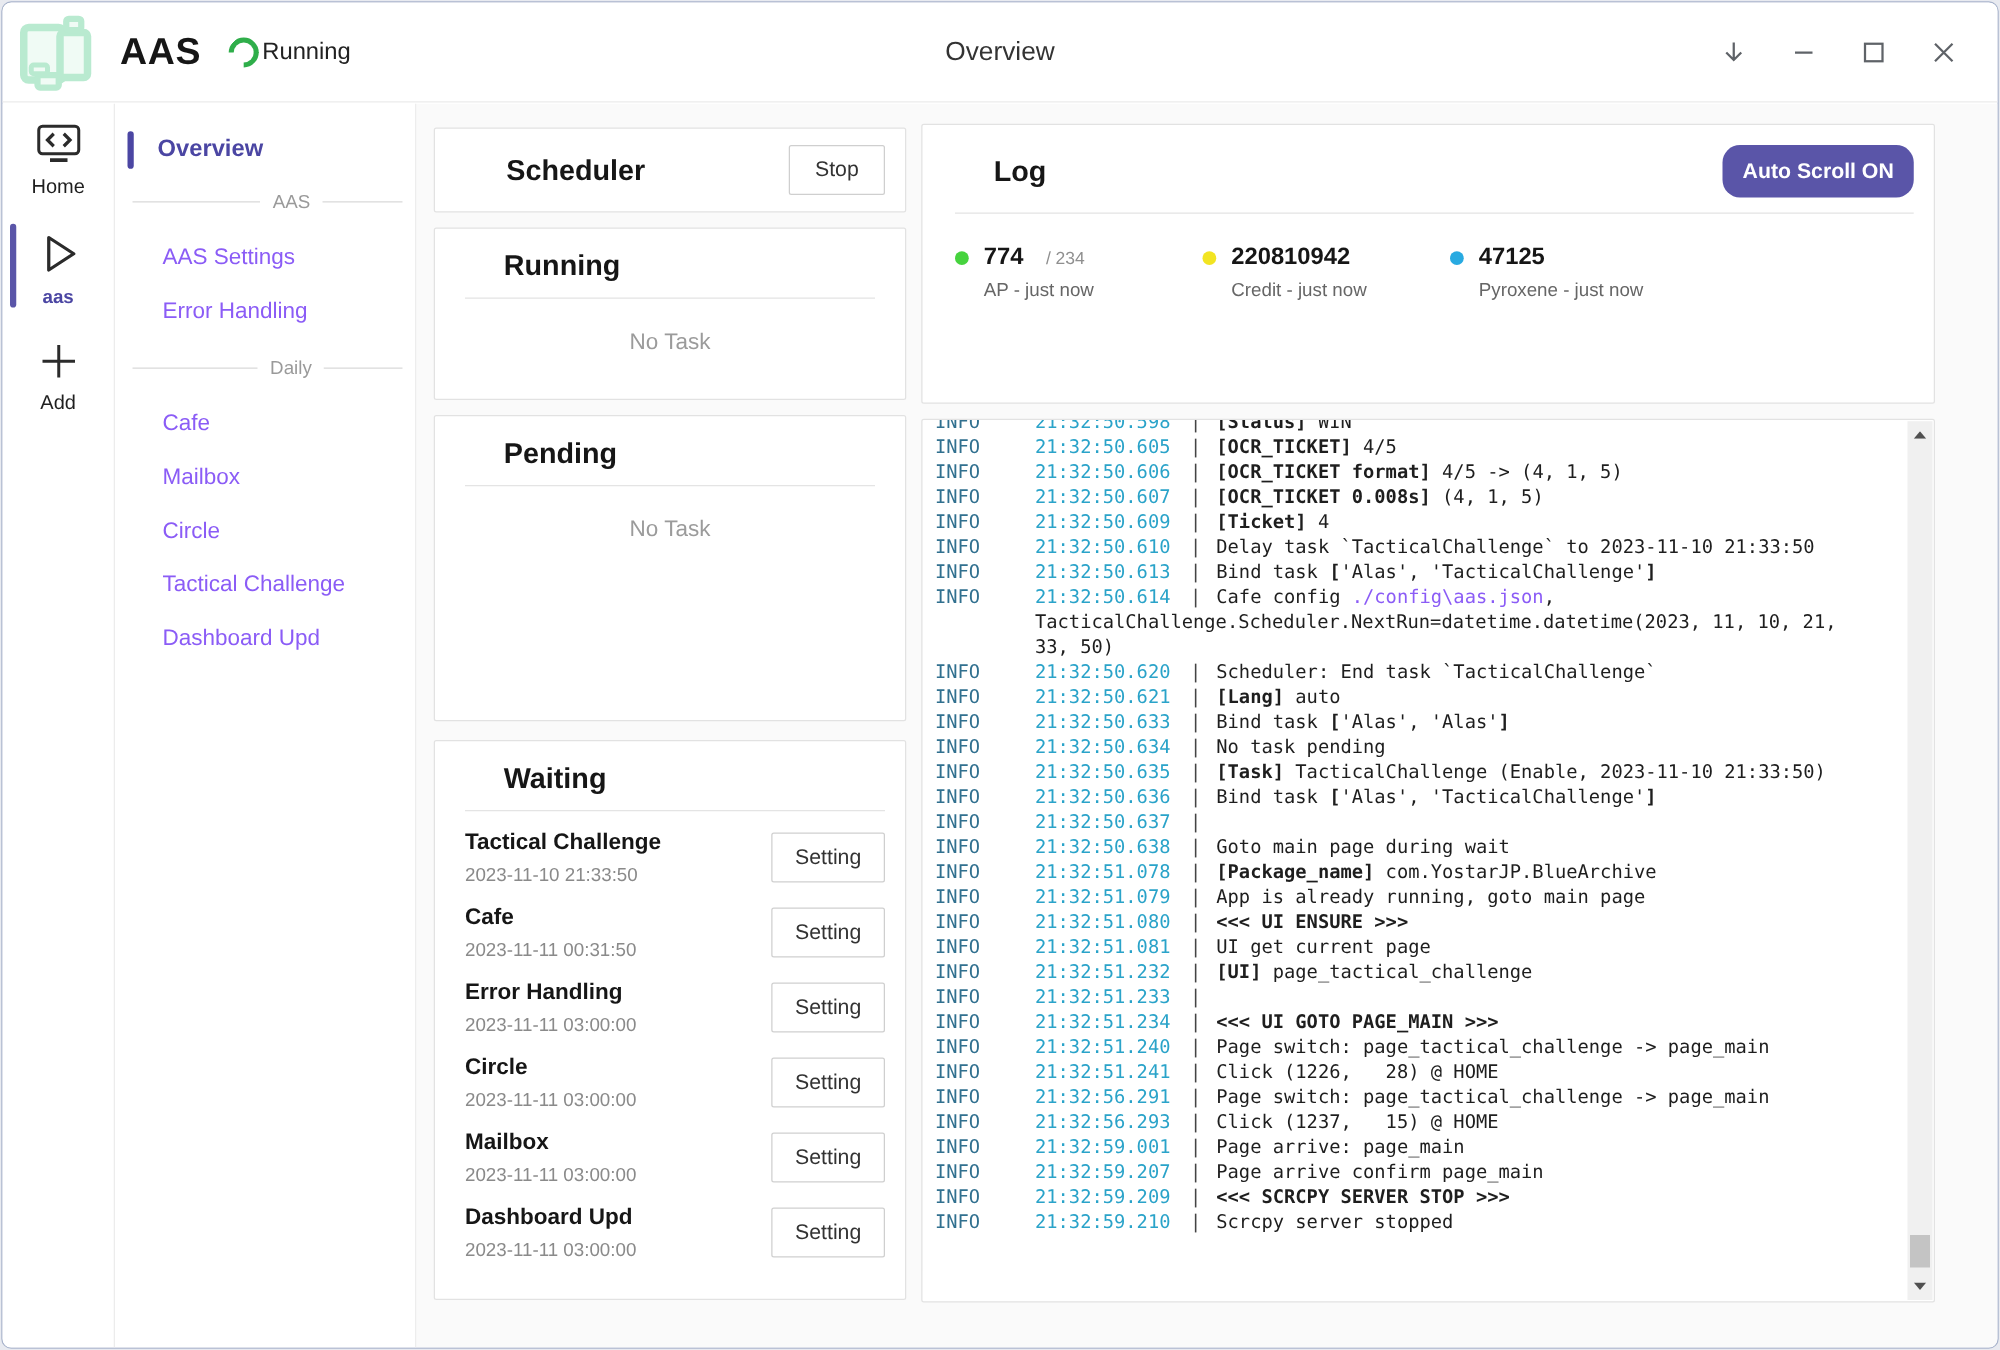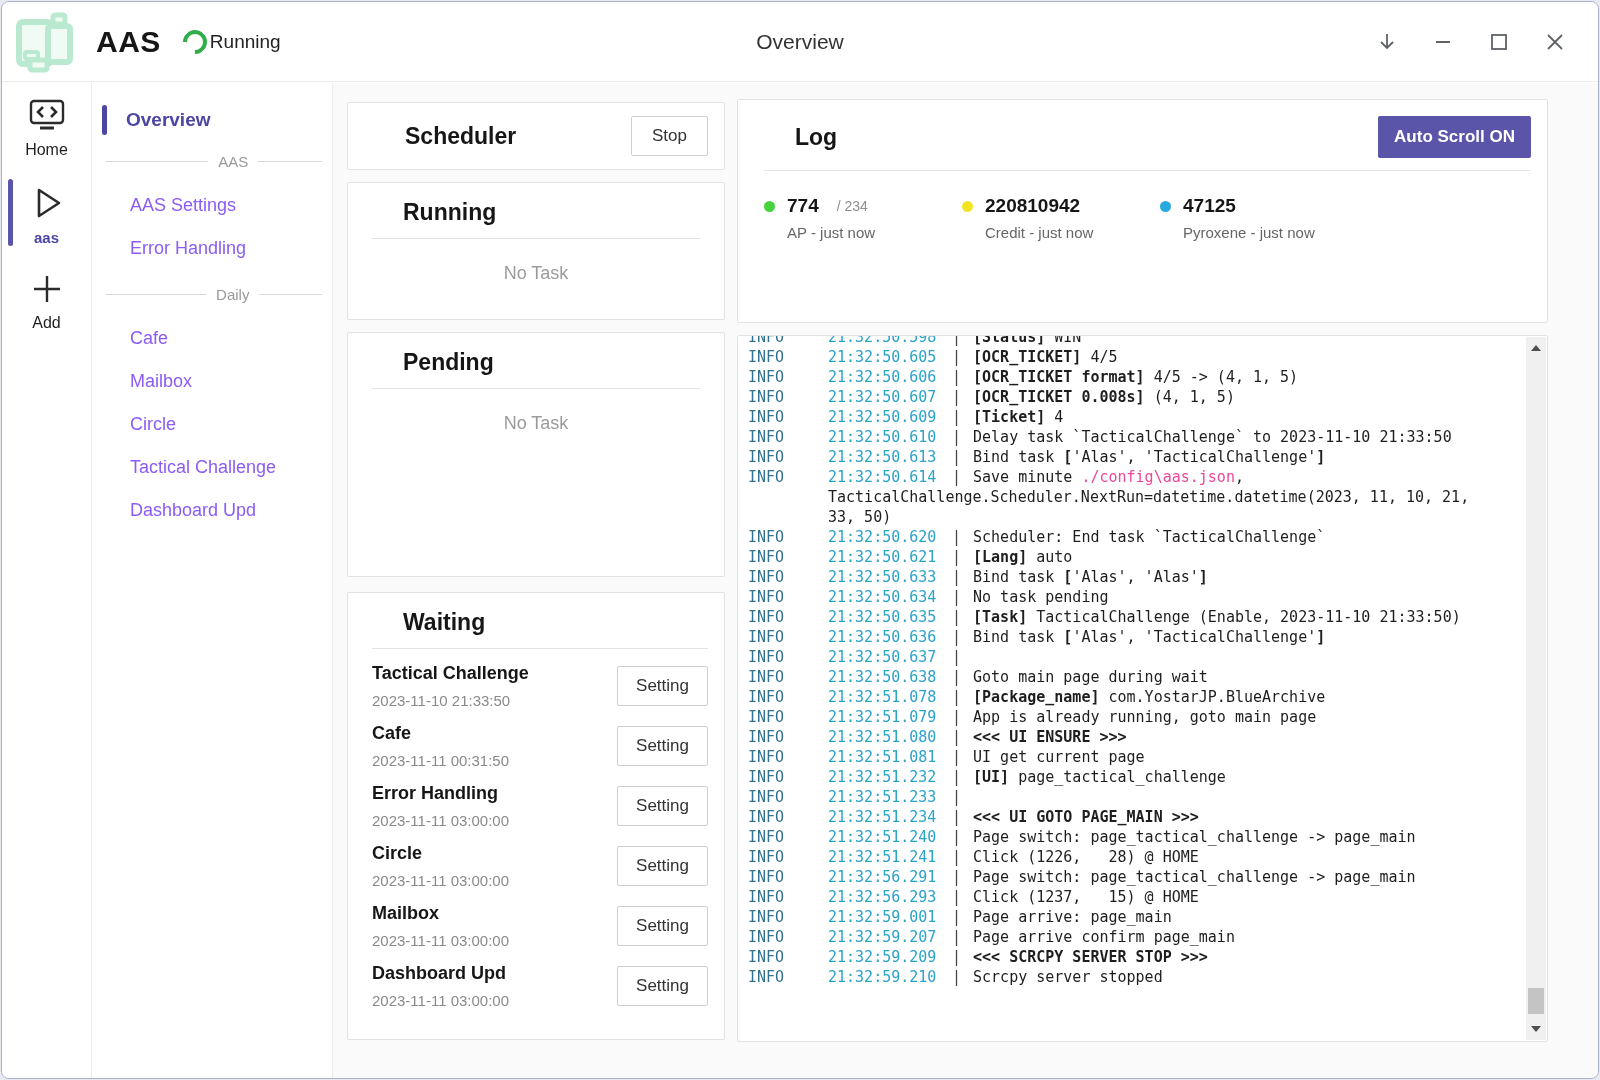--- a/index.html
+++ b/index.html
@@ -63,42 +63,42 @@
 
   .card-waiting{ left:14px; top:509px; width:378px; height:448px; padding:16px 16px 0 24px; }
   .task-row{ display:flex; align-items:center; justify-content:space-between; margin-top:14px; }
   .task-row .btn{ padding:9px 18px; min-width:90px; }
   .task-name{ font-size:18px; font-weight:700; color:#161616; }
   .task-date{ font-size:15px; color:#8a8a8a; margin-top:8px; }
 
   
   .card-logstats{ left:404px; top:16px; width:811px; height:224px; padding:16px 16px 0 26px; }
   .logstats-head{ display:flex; align-items:center; justify-content:space-between; }
-  .btn-accent{ background:#5a55a8; color:#fff; border:none; border-radius:2px; font-size:17px;
+  .btn-accent{ background:#5a55a8; color:#fff; border:none; border-radius:14px; font-size:17px;
                font-weight:600; padding:11px 16px; font-family:inherit; }
   .stats-row{ display:flex; margin-top:24px; }
   .stat{ width:198px; }
   .stat-top{ display:flex; align-items:center; }
   .dot{ width:11px; height:11px; border-radius:50%; margin-right:12px; }
   .stat-value{ font-size:19px; font-weight:700; color:#161616; }
   .stat-suffix{ font-size:14px; color:#8f8f8f; margin-left:18px; }
   .stat-label{ font-size:15px; color:#666; margin-top:7px; padding-left:23px; }
 
   .card-logview{ left:404px; top:252px; width:811px; height:707px; padding:0; overflow:hidden; }
   .log-scroll{ position:absolute; left:10px; right:22px; top:0; bottom:0; overflow:hidden; padding-top:0; }
   .log-lines{ margin-top:-9px; }
   .log-line{ display:flex; font-family:"DejaVu Sans Mono", monospace; font-size:15px; line-height:20px;
              white-space:pre; color:#1e1e1e; }
   .log-lvl{ width:80px; flex:0 0 auto; color:#31708f; }
   .log-time{ width:124px; flex:0 0 auto; color:#2aa3c9; }
   .log-pipe{ flex:0 0 auto; color:#444; margin-right:12px; }
   .log-msg{ flex:1 1 auto; }
   .log-line.cont{ padding-left:80px; }
   .seg-b{ font-weight:bold; }
-  .seg-magenta{ color:#ec4899; }
+  .seg-magenta{ color:#8b5cf6; }
 
   
   .scrollbar{ position:absolute; top:1px; bottom:1px; right:1px; width:20px; background:#f0f0f0; }
   .sb-arrow{ position:absolute; left:0; width:20px; height:18px; display:flex; align-items:center;
              justify-content:center; }
   .sb-arrow.up{ top:2px; } .sb-arrow.down{ bottom:2px; }
   .sb-arrow svg{ fill:#505050; }
   .sb-thumb{ position:absolute; left:2px; width:16px; height:26px; bottom:26px; background:#c4c4c4; }
 </style>
 </head>
@@ -297,21 +297,21 @@
     <div class="card card-logview">
       <div class="log-scroll">
         <div class="log-lines" id="log-lines">
             <div class="log-line"><span class="log-lvl">INFO</span><span class="log-time">21:32:50.598</span><span class="log-pipe">|</span><span class="log-msg"><span class="seg-b">[Status]</span><span> WIN</span></span></div>
             <div class="log-line"><span class="log-lvl">INFO</span><span class="log-time">21:32:50.605</span><span class="log-pipe">|</span><span class="log-msg"><span class="seg-b">[OCR_TICKET]</span><span> 4/5</span></span></div>
             <div class="log-line"><span class="log-lvl">INFO</span><span class="log-time">21:32:50.606</span><span class="log-pipe">|</span><span class="log-msg"><span class="seg-b">[OCR_TICKET format]</span><span> 4/5 -&gt; (4, 1, 5)</span></span></div>
             <div class="log-line"><span class="log-lvl">INFO</span><span class="log-time">21:32:50.607</span><span class="log-pipe">|</span><span class="log-msg"><span class="seg-b">[OCR_TICKET 0.008s]</span><span> (4, 1, 5)</span></span></div>
             <div class="log-line"><span class="log-lvl">INFO</span><span class="log-time">21:32:50.609</span><span class="log-pipe">|</span><span class="log-msg"><span class="seg-b">[Ticket]</span><span> 4</span></span></div>
             <div class="log-line"><span class="log-lvl">INFO</span><span class="log-time">21:32:50.610</span><span class="log-pipe">|</span><span class="log-msg"><span>Delay task `TacticalChallenge` to 2023-11-10 21:33:50</span></span></div>
             <div class="log-line"><span class="log-lvl">INFO</span><span class="log-time">21:32:50.613</span><span class="log-pipe">|</span><span class="log-msg"><span>Bind task </span><span class="seg-b">[</span><span>'Alas', 'TacticalChallenge'</span><span class="seg-b">]</span></span></div>
-            <div class="log-line"><span class="log-lvl">INFO</span><span class="log-time">21:32:50.614</span><span class="log-pipe">|</span><span class="log-msg"><span>Save minute </span><span class="seg-magenta">./config\aas.json</span><span>,</span></span></div>
+            <div class="log-line"><span class="log-lvl">INFO</span><span class="log-time">21:32:50.614</span><span class="log-pipe">|</span><span class="log-msg"><span>Cafe config </span><span class="seg-magenta">./config\aas.json</span><span>,</span></span></div>
             <div class="log-line cont"><span class="log-msg"><span>TacticalChallenge.Scheduler.NextRun=datetime.datetime(2023, 11, 10, 21,</span></span></div>
             <div class="log-line cont"><span class="log-msg"><span>33, 50)</span></span></div>
             <div class="log-line"><span class="log-lvl">INFO</span><span class="log-time">21:32:50.620</span><span class="log-pipe">|</span><span class="log-msg"><span>Scheduler: End task `TacticalChallenge`</span></span></div>
             <div class="log-line"><span class="log-lvl">INFO</span><span class="log-time">21:32:50.621</span><span class="log-pipe">|</span><span class="log-msg"><span class="seg-b">[Lang]</span><span> auto</span></span></div>
             <div class="log-line"><span class="log-lvl">INFO</span><span class="log-time">21:32:50.633</span><span class="log-pipe">|</span><span class="log-msg"><span>Bind task </span><span class="seg-b">[</span><span>'Alas', 'Alas'</span><span class="seg-b">]</span></span></div>
             <div class="log-line"><span class="log-lvl">INFO</span><span class="log-time">21:32:50.634</span><span class="log-pipe">|</span><span class="log-msg"><span>No task pending</span></span></div>
             <div class="log-line"><span class="log-lvl">INFO</span><span class="log-time">21:32:50.635</span><span class="log-pipe">|</span><span class="log-msg"><span class="seg-b">[Task]</span><span> TacticalChallenge (Enable, 2023-11-10 21:33:50)</span></span></div>
             <div class="log-line"><span class="log-lvl">INFO</span><span class="log-time">21:32:50.636</span><span class="log-pipe">|</span><span class="log-msg"><span>Bind task </span><span class="seg-b">[</span><span>'Alas', 'TacticalChallenge'</span><span class="seg-b">]</span></span></div>
             <div class="log-line"><span class="log-lvl">INFO</span><span class="log-time">21:32:50.637</span><span class="log-pipe">|</span></div>
             <div class="log-line"><span class="log-lvl">INFO</span><span class="log-time">21:32:50.638</span><span class="log-pipe">|</span><span class="log-msg"><span>Goto main page during wait</span></span></div>

